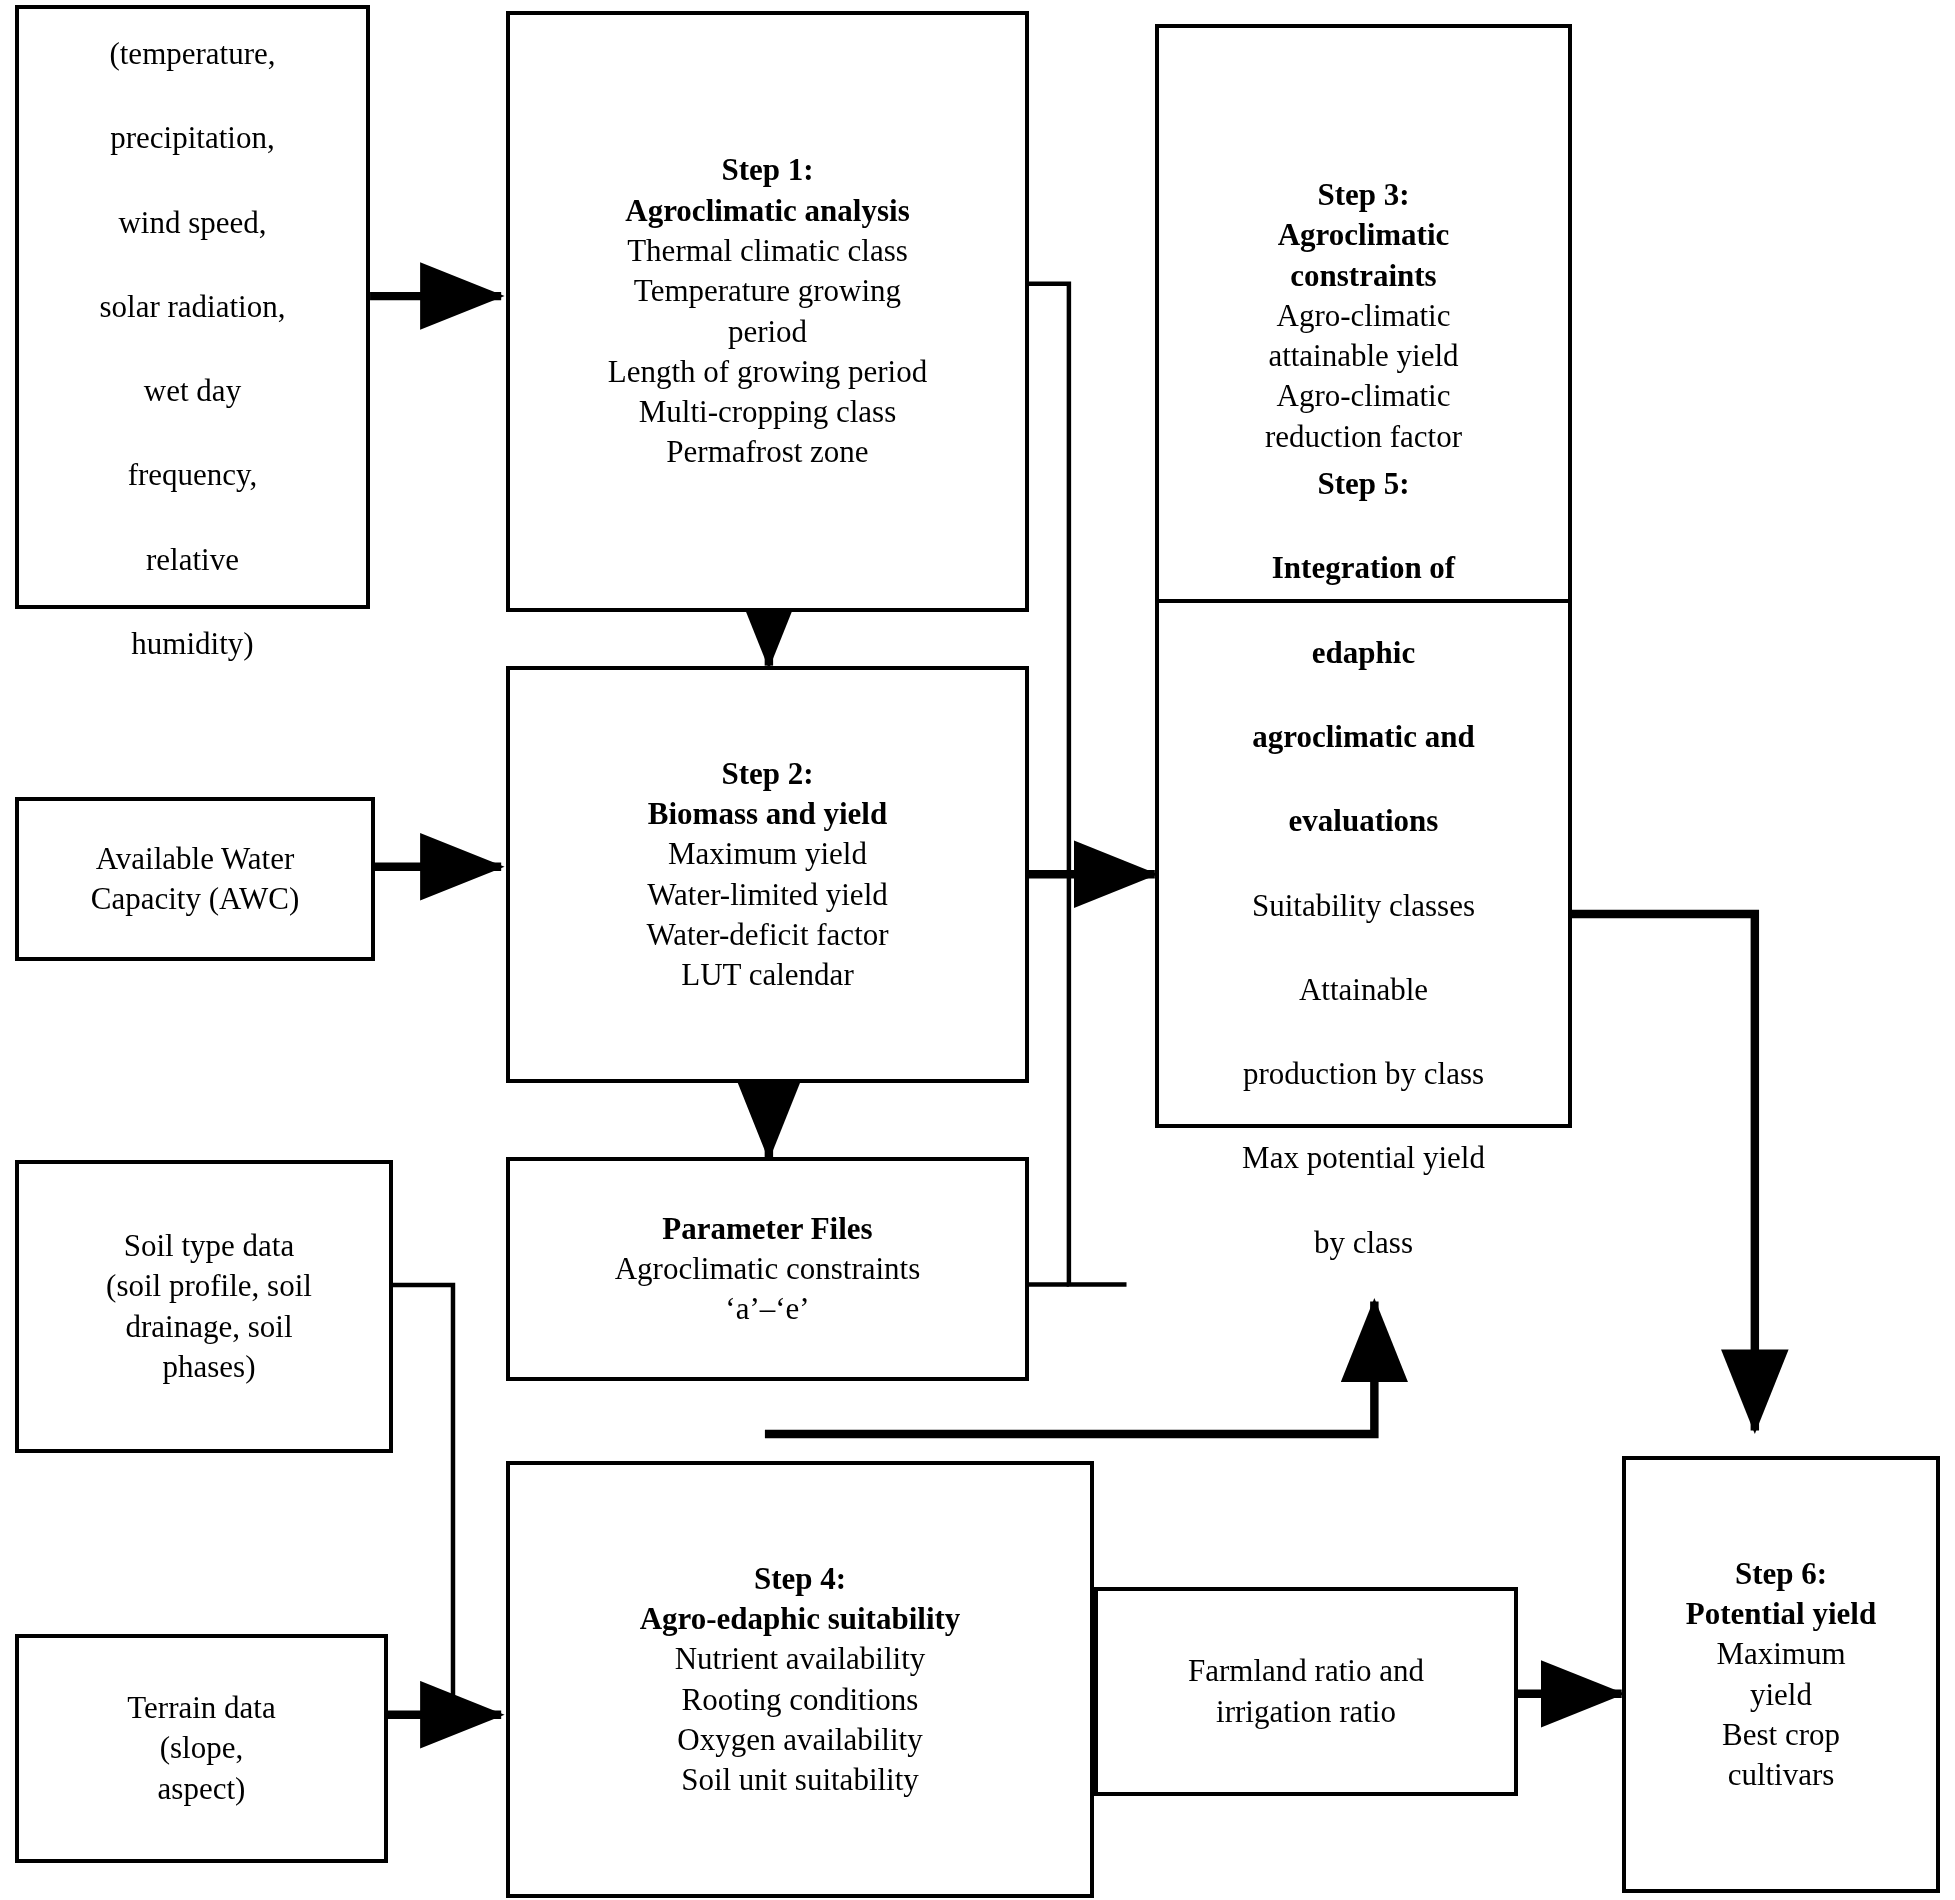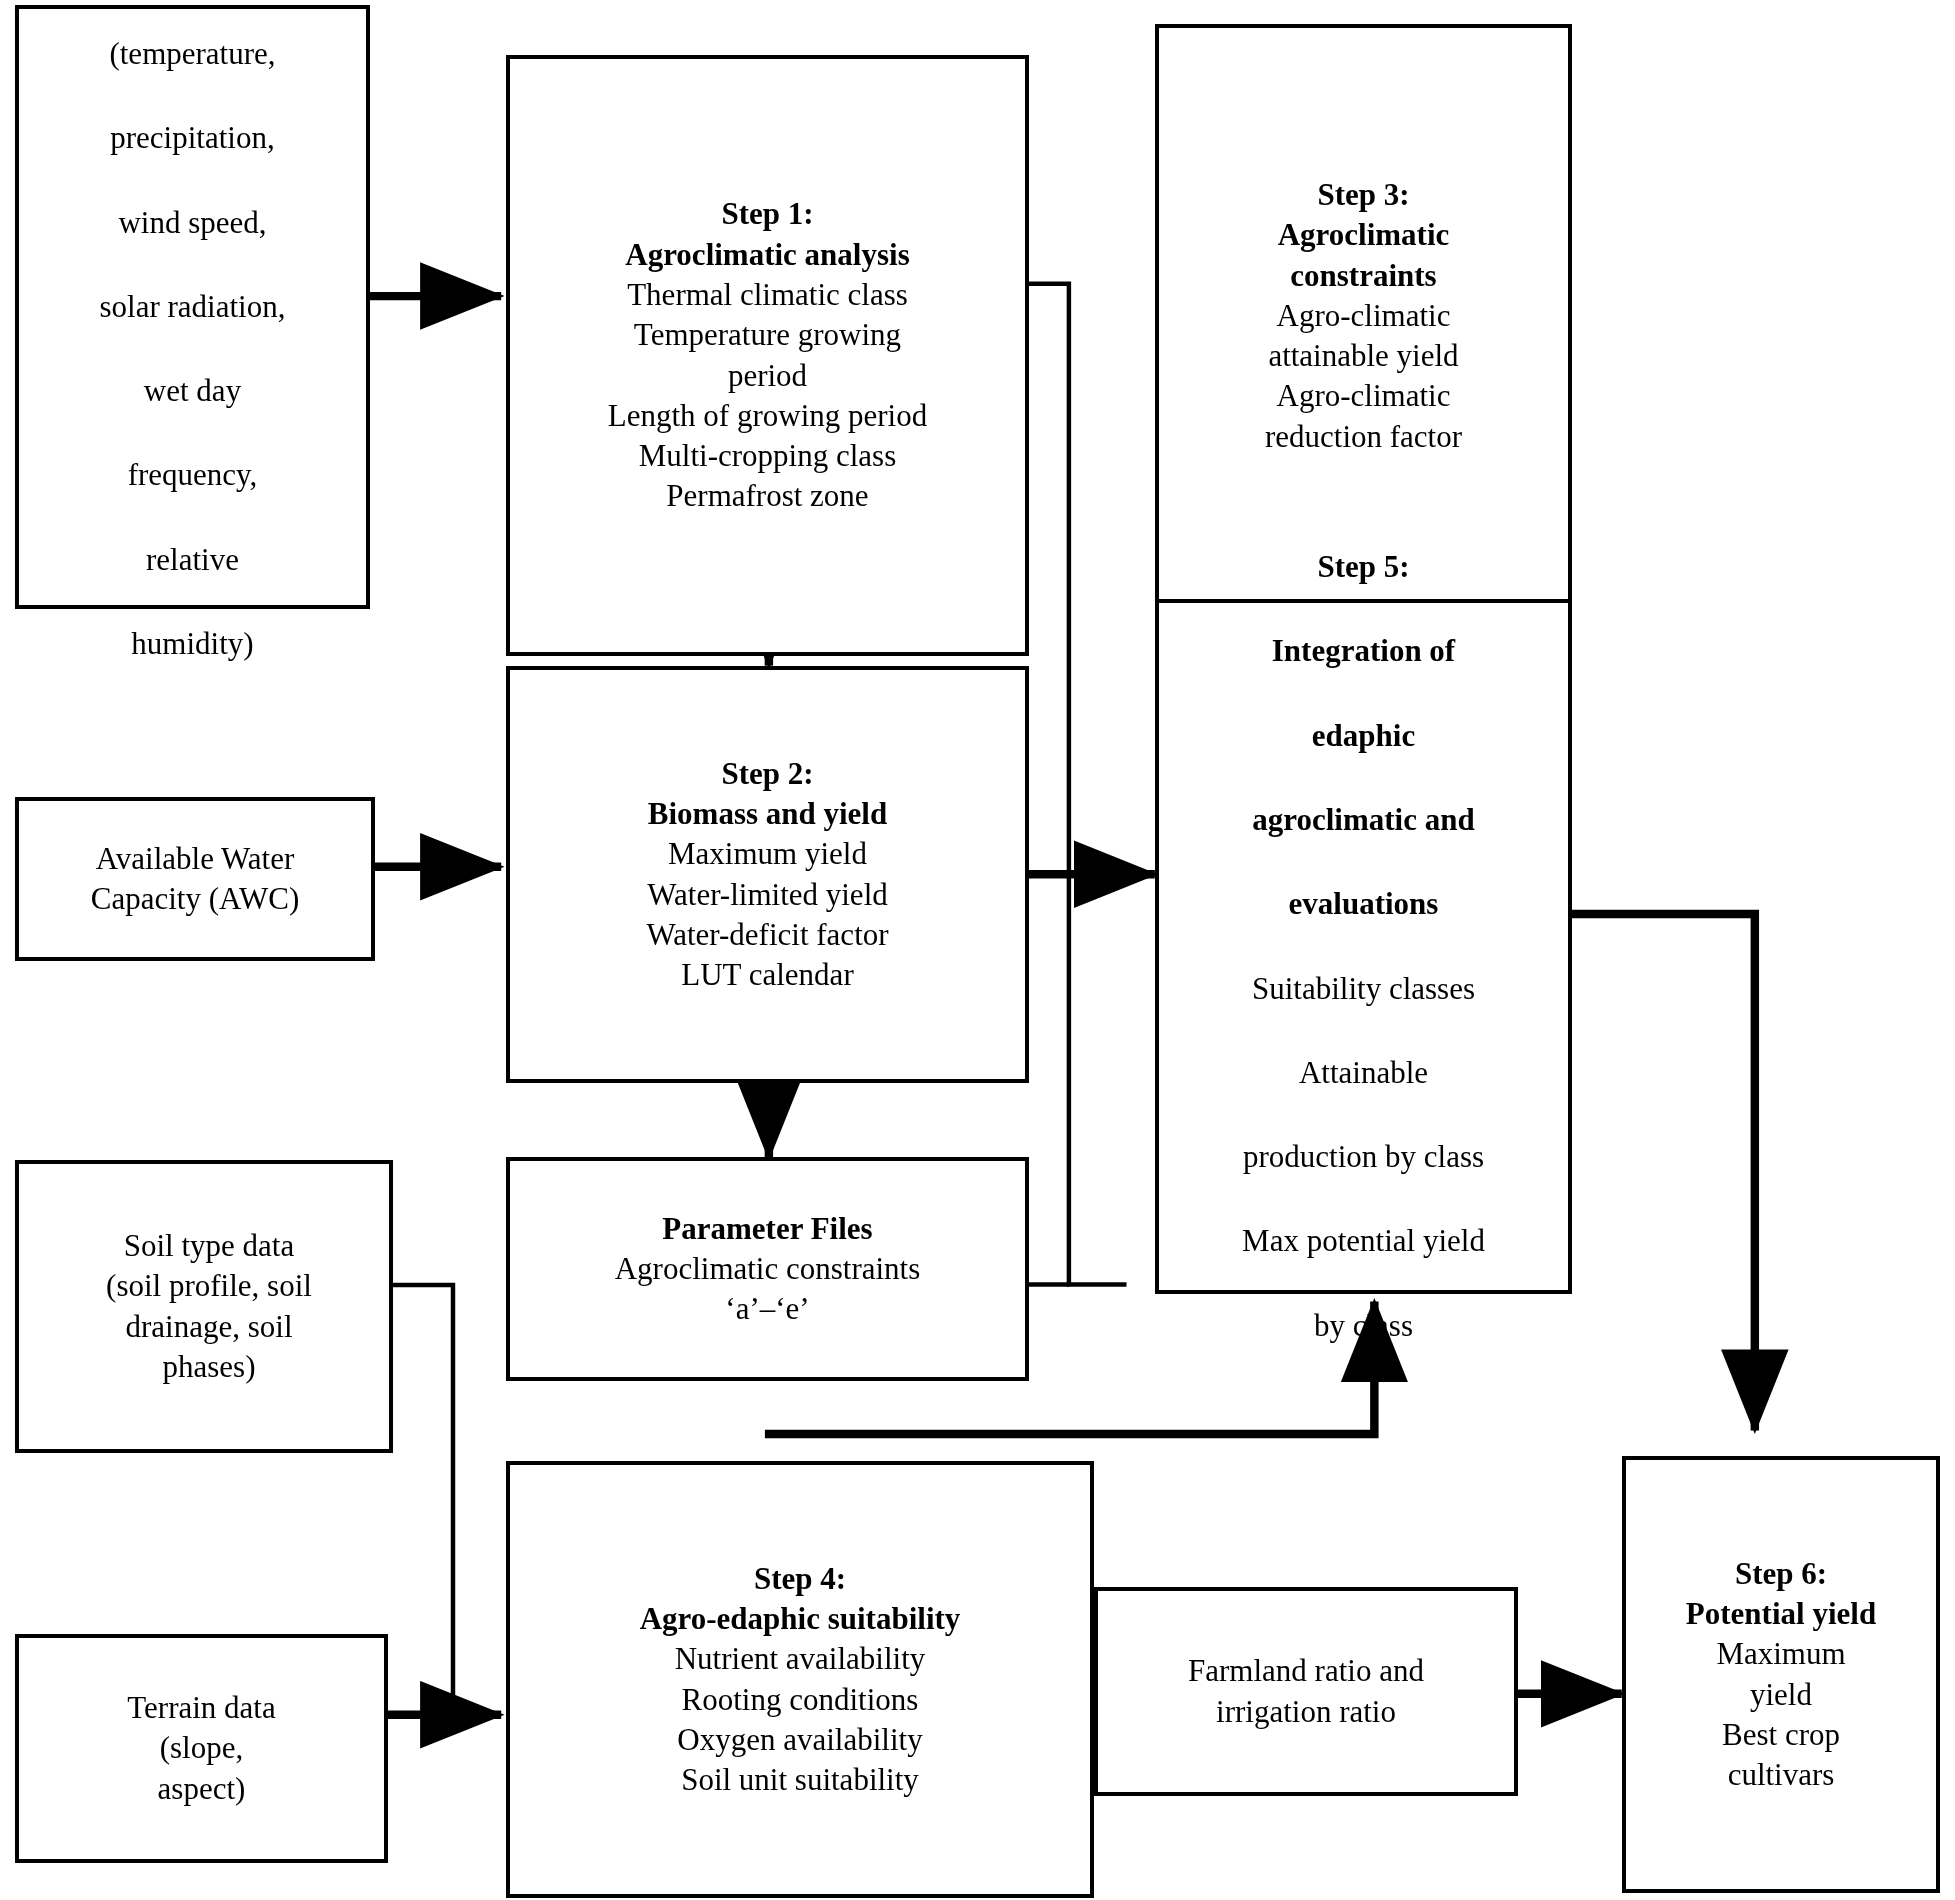--- a/index.html
+++ b/index.html
@@ -91,21 +91,21 @@
     <span class="line">(temperature,</span>
     <span class="line">precipitation,</span>
     <span class="line">wind speed,</span>
     <span class="line">solar radiation,</span>
     <span class="line">wet day</span>
     <span class="line">frequency,</span>
     <span class="line">relative</span>
     <span class="line">humidity)</span>
   </div>
 
-  <div class="node" style="left:506px; top:11px; width:523px; height:601px;margin-top:44px;">
+  <div class="node" style="left:506px; top:11px; width:523px; height:601px;">
     <span class="line bold">Step 1:</span>
     <span class="line bold">Agroclimatic analysis</span>
     <span class="line">Thermal climatic class</span>
     <span class="line">Temperature growing</span>
     <span class="line">period</span>
     <span class="line">Length of growing period</span>
     <span class="line">Multi-cropping class</span>
     <span class="line">Permafrost zone</span>
   </div>
 
@@ -126,21 +126,21 @@
 
   <div class="node" style="left:506px; top:666px; width:523px; height:417px;">
     <span class="line bold">Step 2:</span>
     <span class="line bold">Biomass and yield</span>
     <span class="line">Maximum yield</span>
     <span class="line">Water-limited yield</span>
     <span class="line">Water-deficit factor</span>
     <span class="line">LUT calendar</span>
   </div>
 
-  <div class="node" style="left:1155px; top:599px; width:417px; height:695px;gap:44px;">
+  <div class="node" style="left:1155px; top:599px; width:417px; height:529px;gap:44px;">
     <span class="line bold">Step 5:</span>
     <span class="line bold">Integration of</span>
     <span class="line bold">edaphic</span>
     <span class="line bold">agroclimatic and</span>
     <span class="line bold">evaluations</span>
     <span class="line">Suitability classes</span>
     <span class="line">Attainable</span>
     <span class="line">production by class</span>
     <span class="line">Max potential yield</span>
     <span class="line">by class</span>

